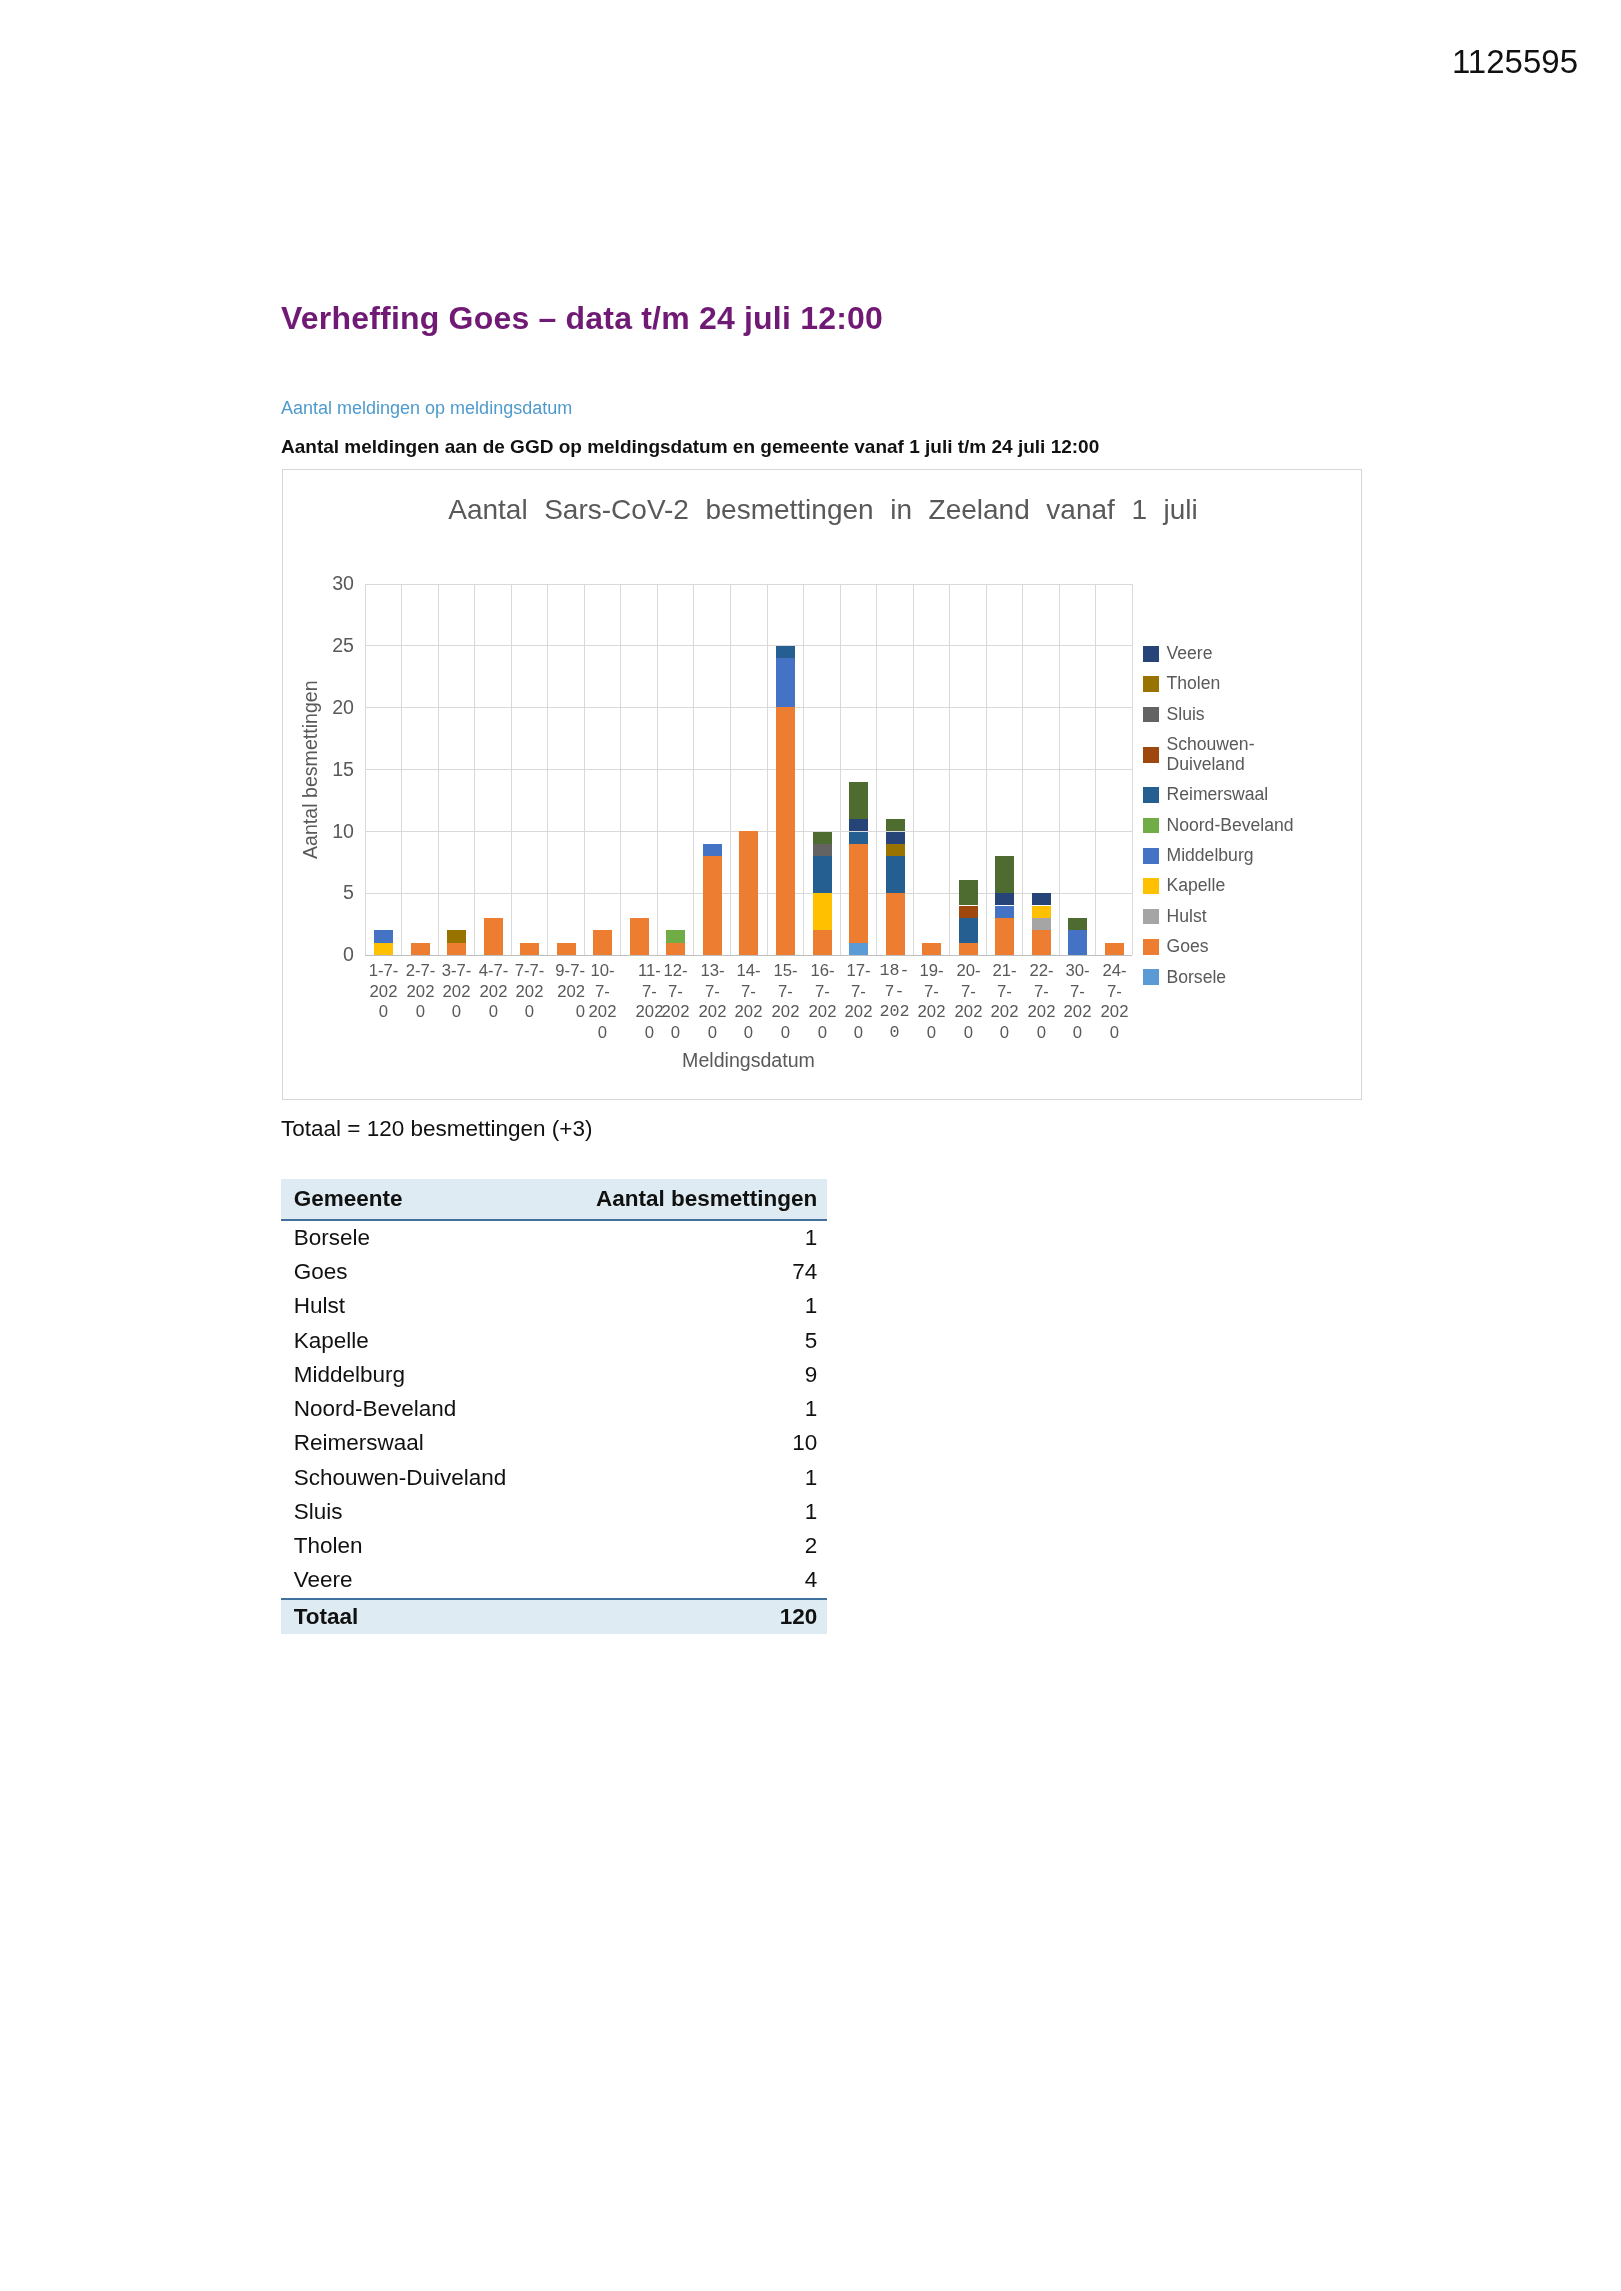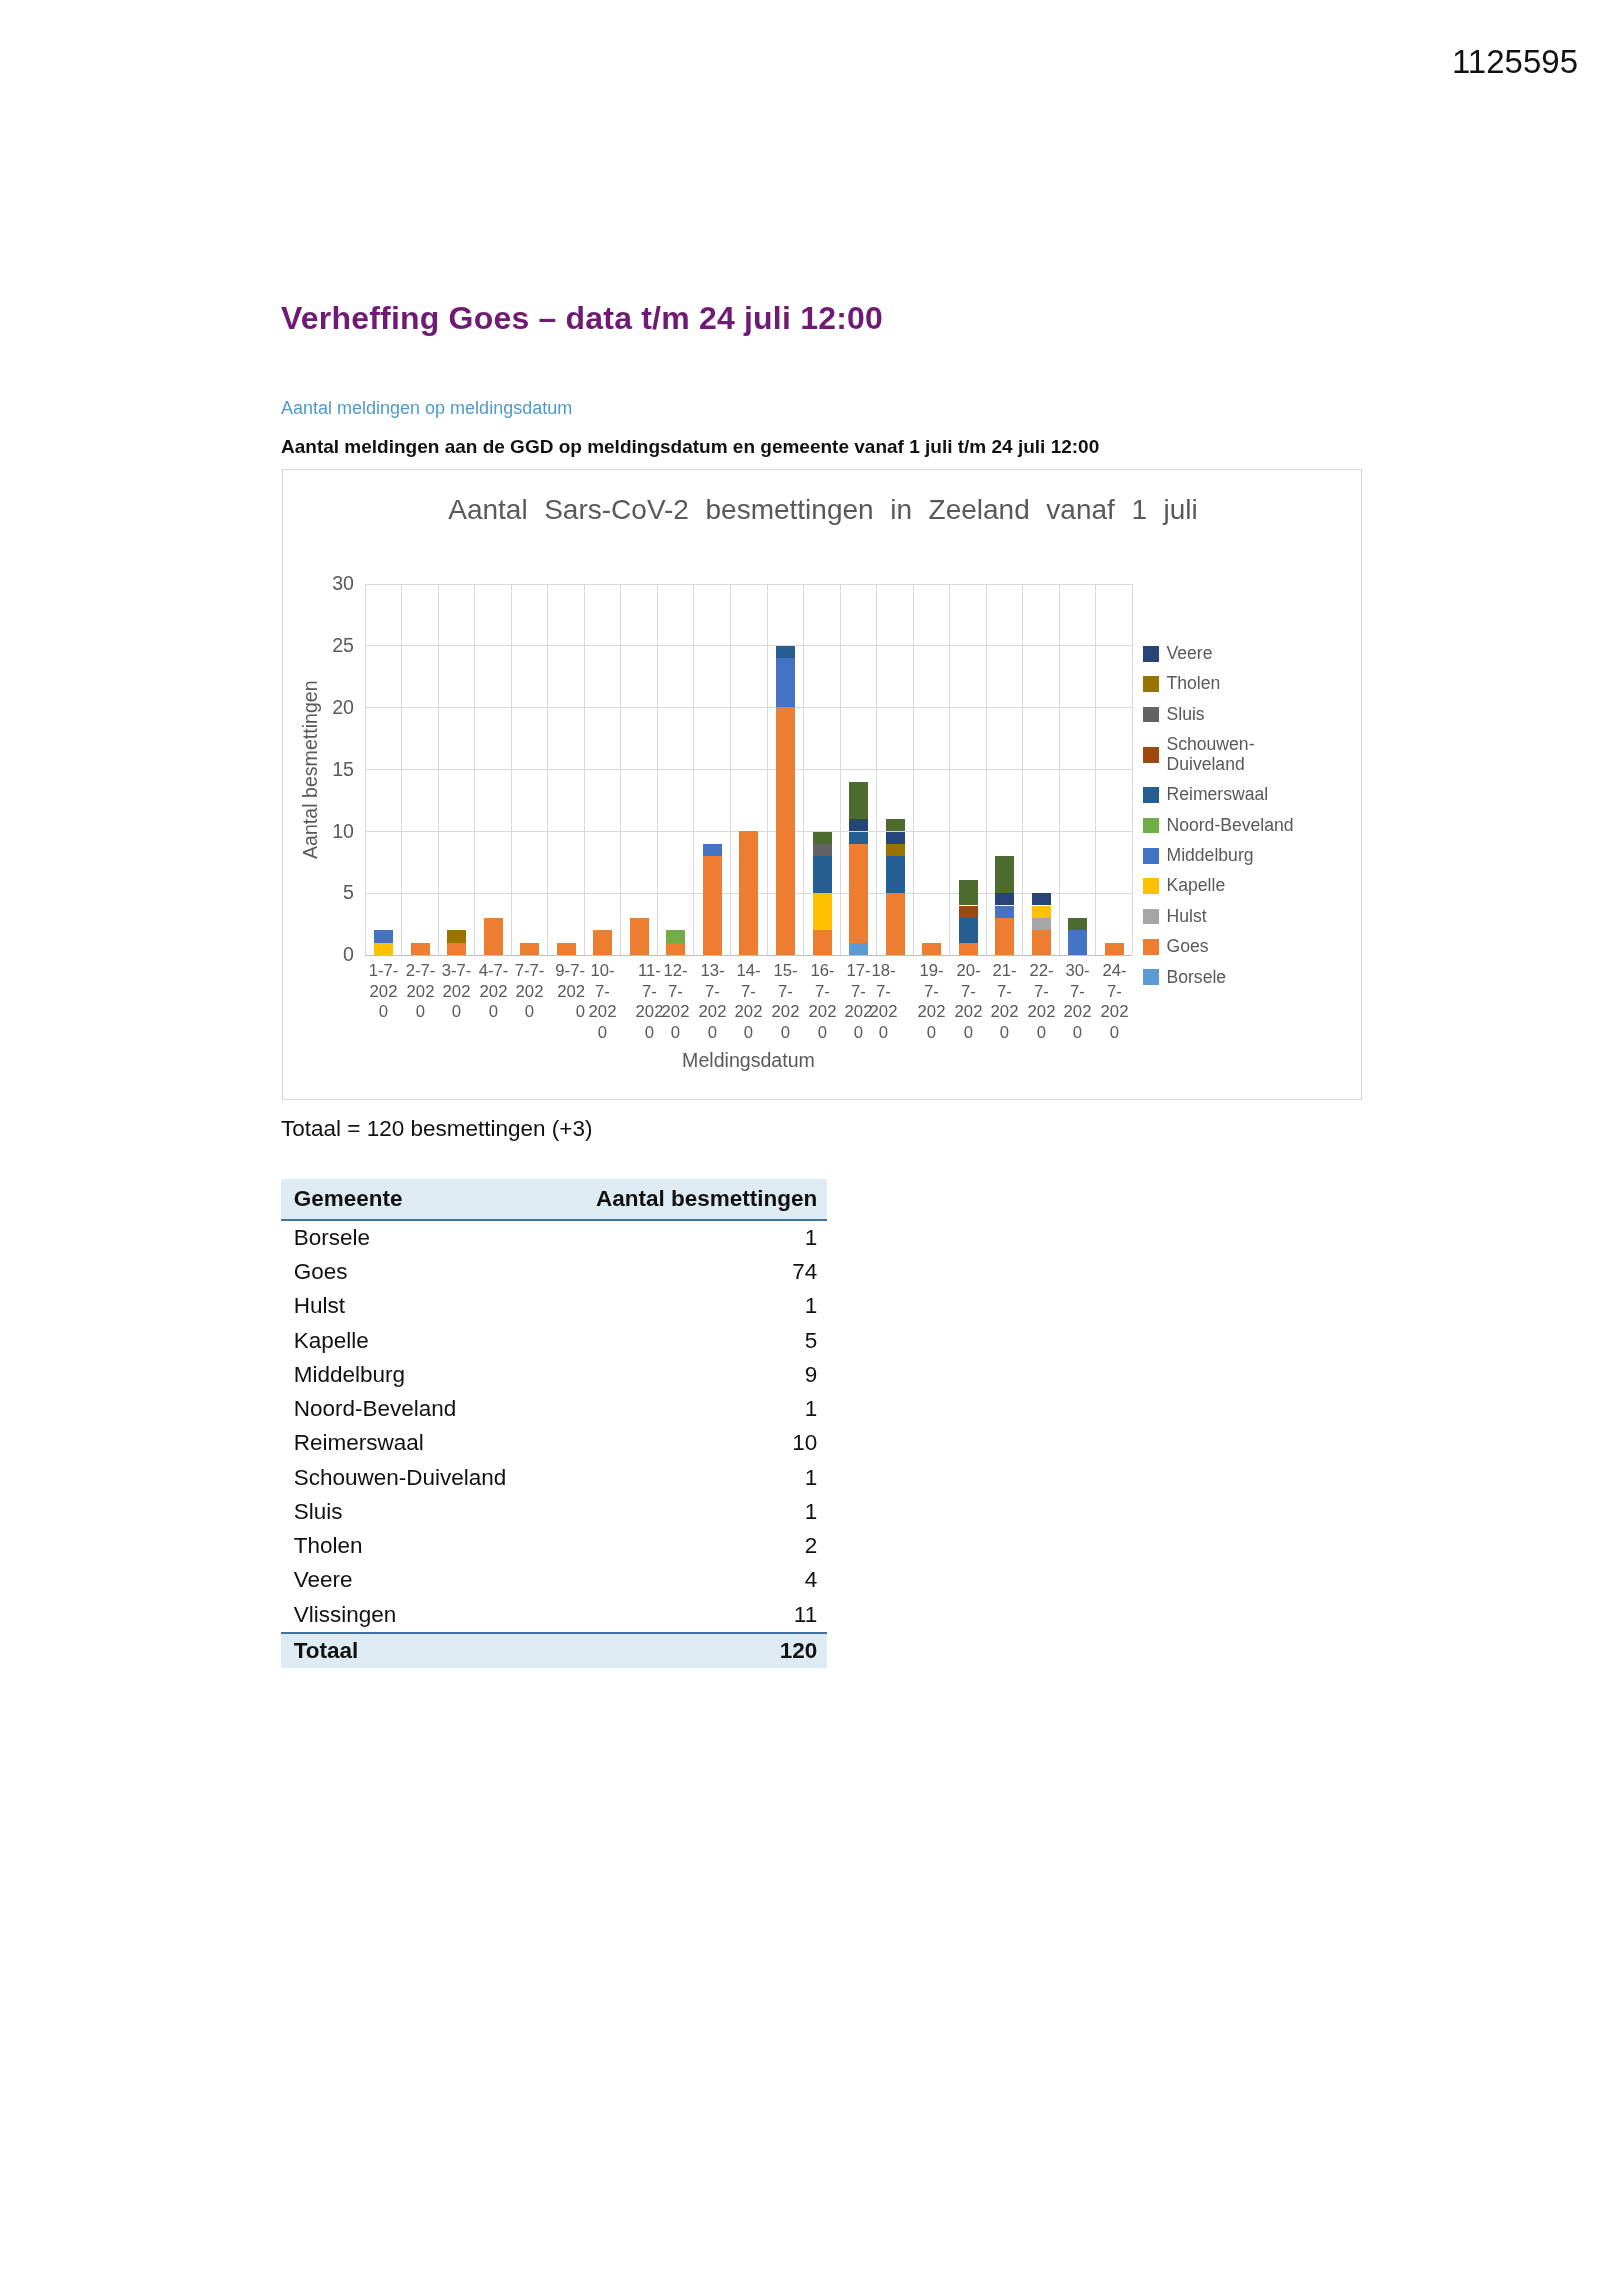--- a/index.html
+++ b/index.html
@@ -207,21 +207,21 @@
           <div>7-</div>
           <div>202</div>
           <div>0</div>
         </div>
         <div class="xlab" style="left: 475px; width: 37px;">
           <div>17-</div>
           <div>7-</div>
           <div>202</div>
           <div>0</div>
         </div>
-        <div class="xlab" style="left: 500px; width: 37px;">
+        <div class="xlab" style="left: 511px; width: 37px; font-family: Liberation Mono, monospace;">
           <div>18-</div>
           <div>7-</div>
           <div>202</div>
           <div>0</div>
         </div>
         <div class="xlab" style="left: 548px; width: 37px;">
           <div>19-</div>
           <div>7-</div>
           <div>202</div>
           <div>0</div>
@@ -360,24 +360,20 @@
           <td class="c2">1</td>
         </tr>
         <tr>
           <td class="c1">Tholen</td>
           <td class="c2">2</td>
         </tr>
         <tr>
           <td class="c1">Veere</td>
           <td class="c2">4</td>
         </tr>
-        <tr>
-          <td class="c1">Vlissingen</td>
-          <td class="c2">11</td>
-        </tr>
       </tbody>
     <tfoot>
       <tr class="foot">
         <td class="c1">Totaal</td>
         <td class="c2">120</td>
       </tr>
     </tfoot>
   </table>
 </div>
 

